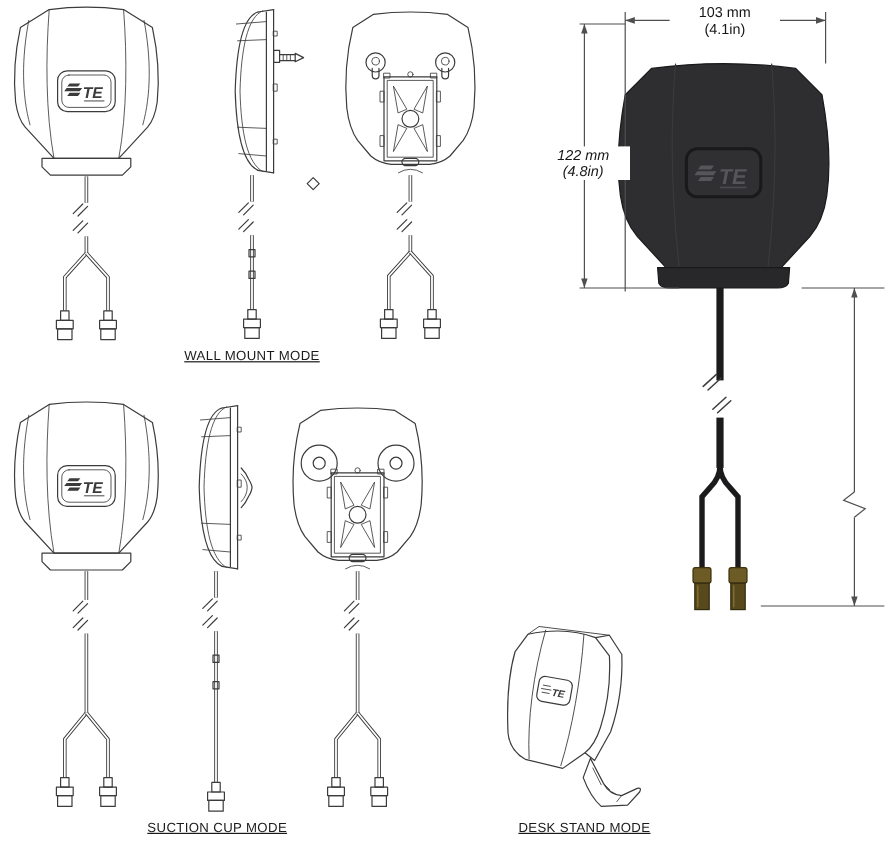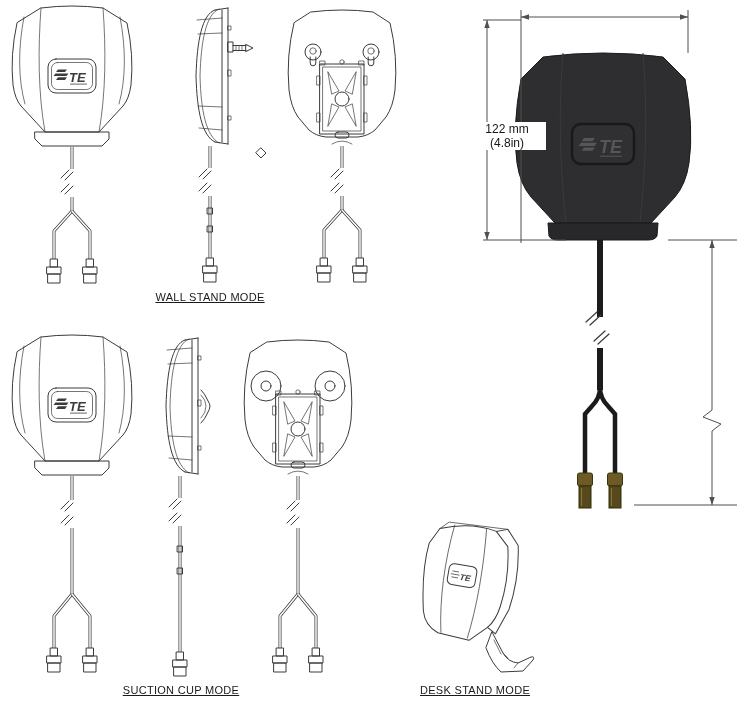--- a/index.html
+++ b/index.html
@@ -271,22 +271,26 @@
       <line class="dim" x1="668" y1="240" x2="737" y2="240"></line>
       <line class="dim" x1="634" y1="505" x2="737" y2="505"></line>
       <line class="dim" x1="712" y1="240" x2="712" y2="410"></line>
       <path class="dim" d="M 712,410 L 703,417 L 721,424 L 712,431"></path>
       <line class="dim" x1="712" y1="431" x2="712" y2="505"></line>
       <polygon class="dimf" points="712,240 709.3,248 714.7,248"></polygon>
       <polygon class="dimf" points="712,505 709.3,497 714.7,497"></polygon>
     </g>
   </svg>
 
-  <div class="dim-label" style="left:468px;top:122px;width:78px;">
+  <div class="dim-label" style="left:558px;top:3px;width:92px;">
+    <span>103 mm</span>
+    <span>(4.1in)</span>
+  </div>
+  <div class="dim-label" style="left:447px;top:122px;width:78px;font-style:italic;">
     <span>122 mm</span>
     <span>(4.8in)</span>
   </div>
 
-  <div class="mode-label" style="left:135px;top:291px;">WALL STAND MODE</div>
+  <div class="mode-label" style="left:135px;top:291px;">WALL MOUNT MODE</div>
   <div class="mode-label" style="left:106px;top:684px;text-align:center;">SUCTION CUP MODE</div>
-  <div class="mode-label" style="left:400px;top:684px;text-decoration:underline;">DESK STAND MODE</div>
+  <div class="mode-label" style="left:412px;top:684px;text-decoration:underline;">DESK STAND MODE</div>
 
 </div>
 
 </body></html>

